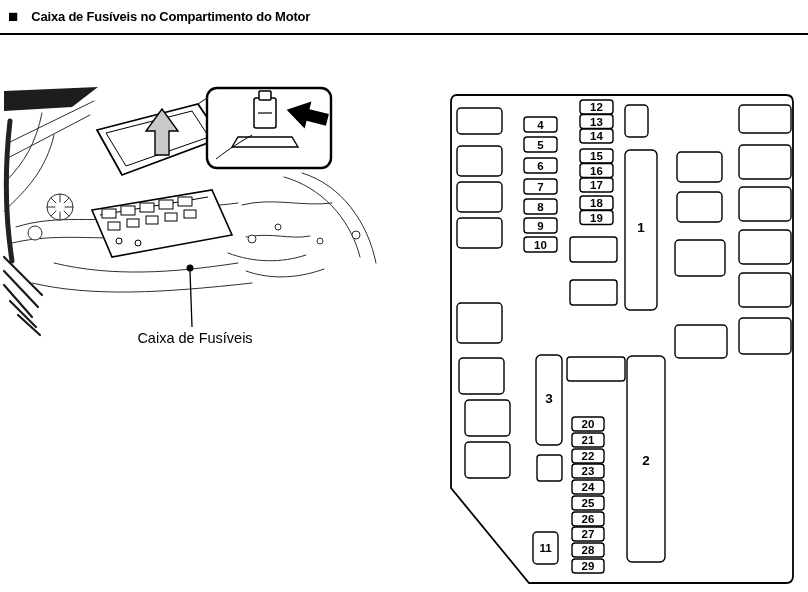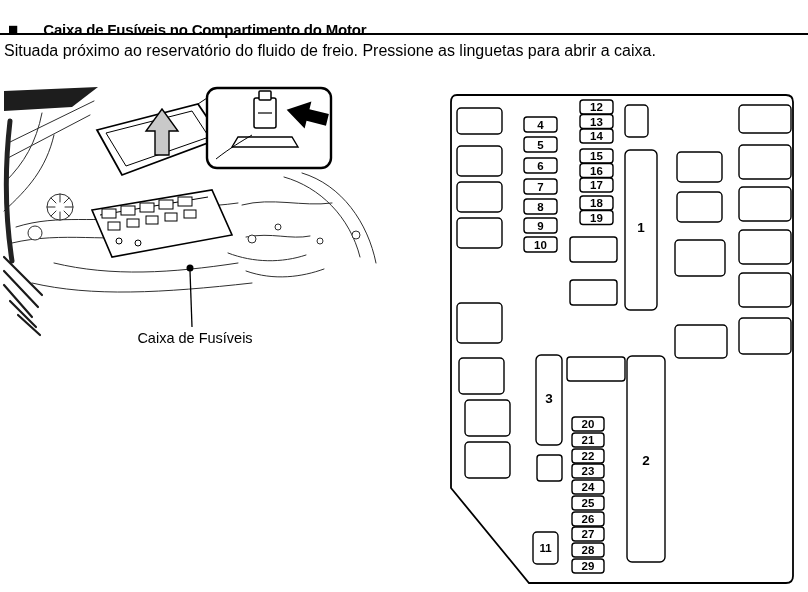--- a/index.html
+++ b/index.html
@@ -1,20 +1,20 @@
 <!DOCTYPE html>
 <html><head>
 <meta charset="utf-8">
 <style>
   html,body{margin:0;padding:0;background:#fff;overflow:hidden}
   .page{position:relative;width:808px;height:592px;background:#fff;
         font-family:"Liberation Sans",sans-serif;color:#000}
   .hdr{position:absolute;left:8px;top:5px;display:flex;align-items:center;gap:9px}
   .bullet{font-size:17px;line-height:1}
-  .hdr h1{margin:16px;font-size:15px;font-weight:700;letter-spacing:-0.2px}
+  .hdr h1{margin:4px;font-size:13px;font-weight:700;letter-spacing:-0.2px}
   .rule{position:absolute;left:0;top:33px;width:808px;height:2px;background:#000}
   .sub{position:absolute;left:4px;top:42px;margin:0;font-size:16px}
   .illus{position:absolute;left:2px;top:85px}
   .diagram{position:absolute;left:437px;top:90px}
   .diagram .outline{fill:#fff;stroke:#000;stroke-width:1.8}
   .diagram rect{fill:#fff;stroke:#000;stroke-width:1.4}
   .diagram text{font-family:"Liberation Sans",sans-serif;font-size:11.5px;
                 font-weight:700;text-anchor:middle;fill:#000}
   .diagram text.big{font-size:13.5px}
   .sketch path{fill:none;stroke:#2f2f2f;stroke-width:1;stroke-linecap:round}
@@ -29,21 +29,20 @@
 </head>
 <body>
 
 <div class="page">
 
   <div class="hdr">
     <span class="bullet">■</span>
     <h1>Caixa de Fusíveis no Compartimento do Motor</h1>
   </div>
   <div class="rule"></div>
-  <p class="sub">Situada próximo ao reservatório do fluido de freio. Pressione as linguetas para abrir a caixa.</p>
 
   <svg class="illus" width="430" height="270" viewBox="0 0 430 270">
     <g class="sketch">
       <polygon class="dark" points="2,6 96,2 70,22 2,26"></polygon>
       <path d="M6,58 L92,16"></path>
       <path d="M4,74 L88,30"></path>
       <path d="M4,96 C22,78 34,58 40,28"></path>
       <path d="M2,126 C26,104 44,84 52,50"></path>
       <path class="thick" d="M8,36 C3,80 3,130 10,176"></path>
       <path d="M14,142 C58,128 96,140 138,130 C170,122 208,122 236,118"></path>

